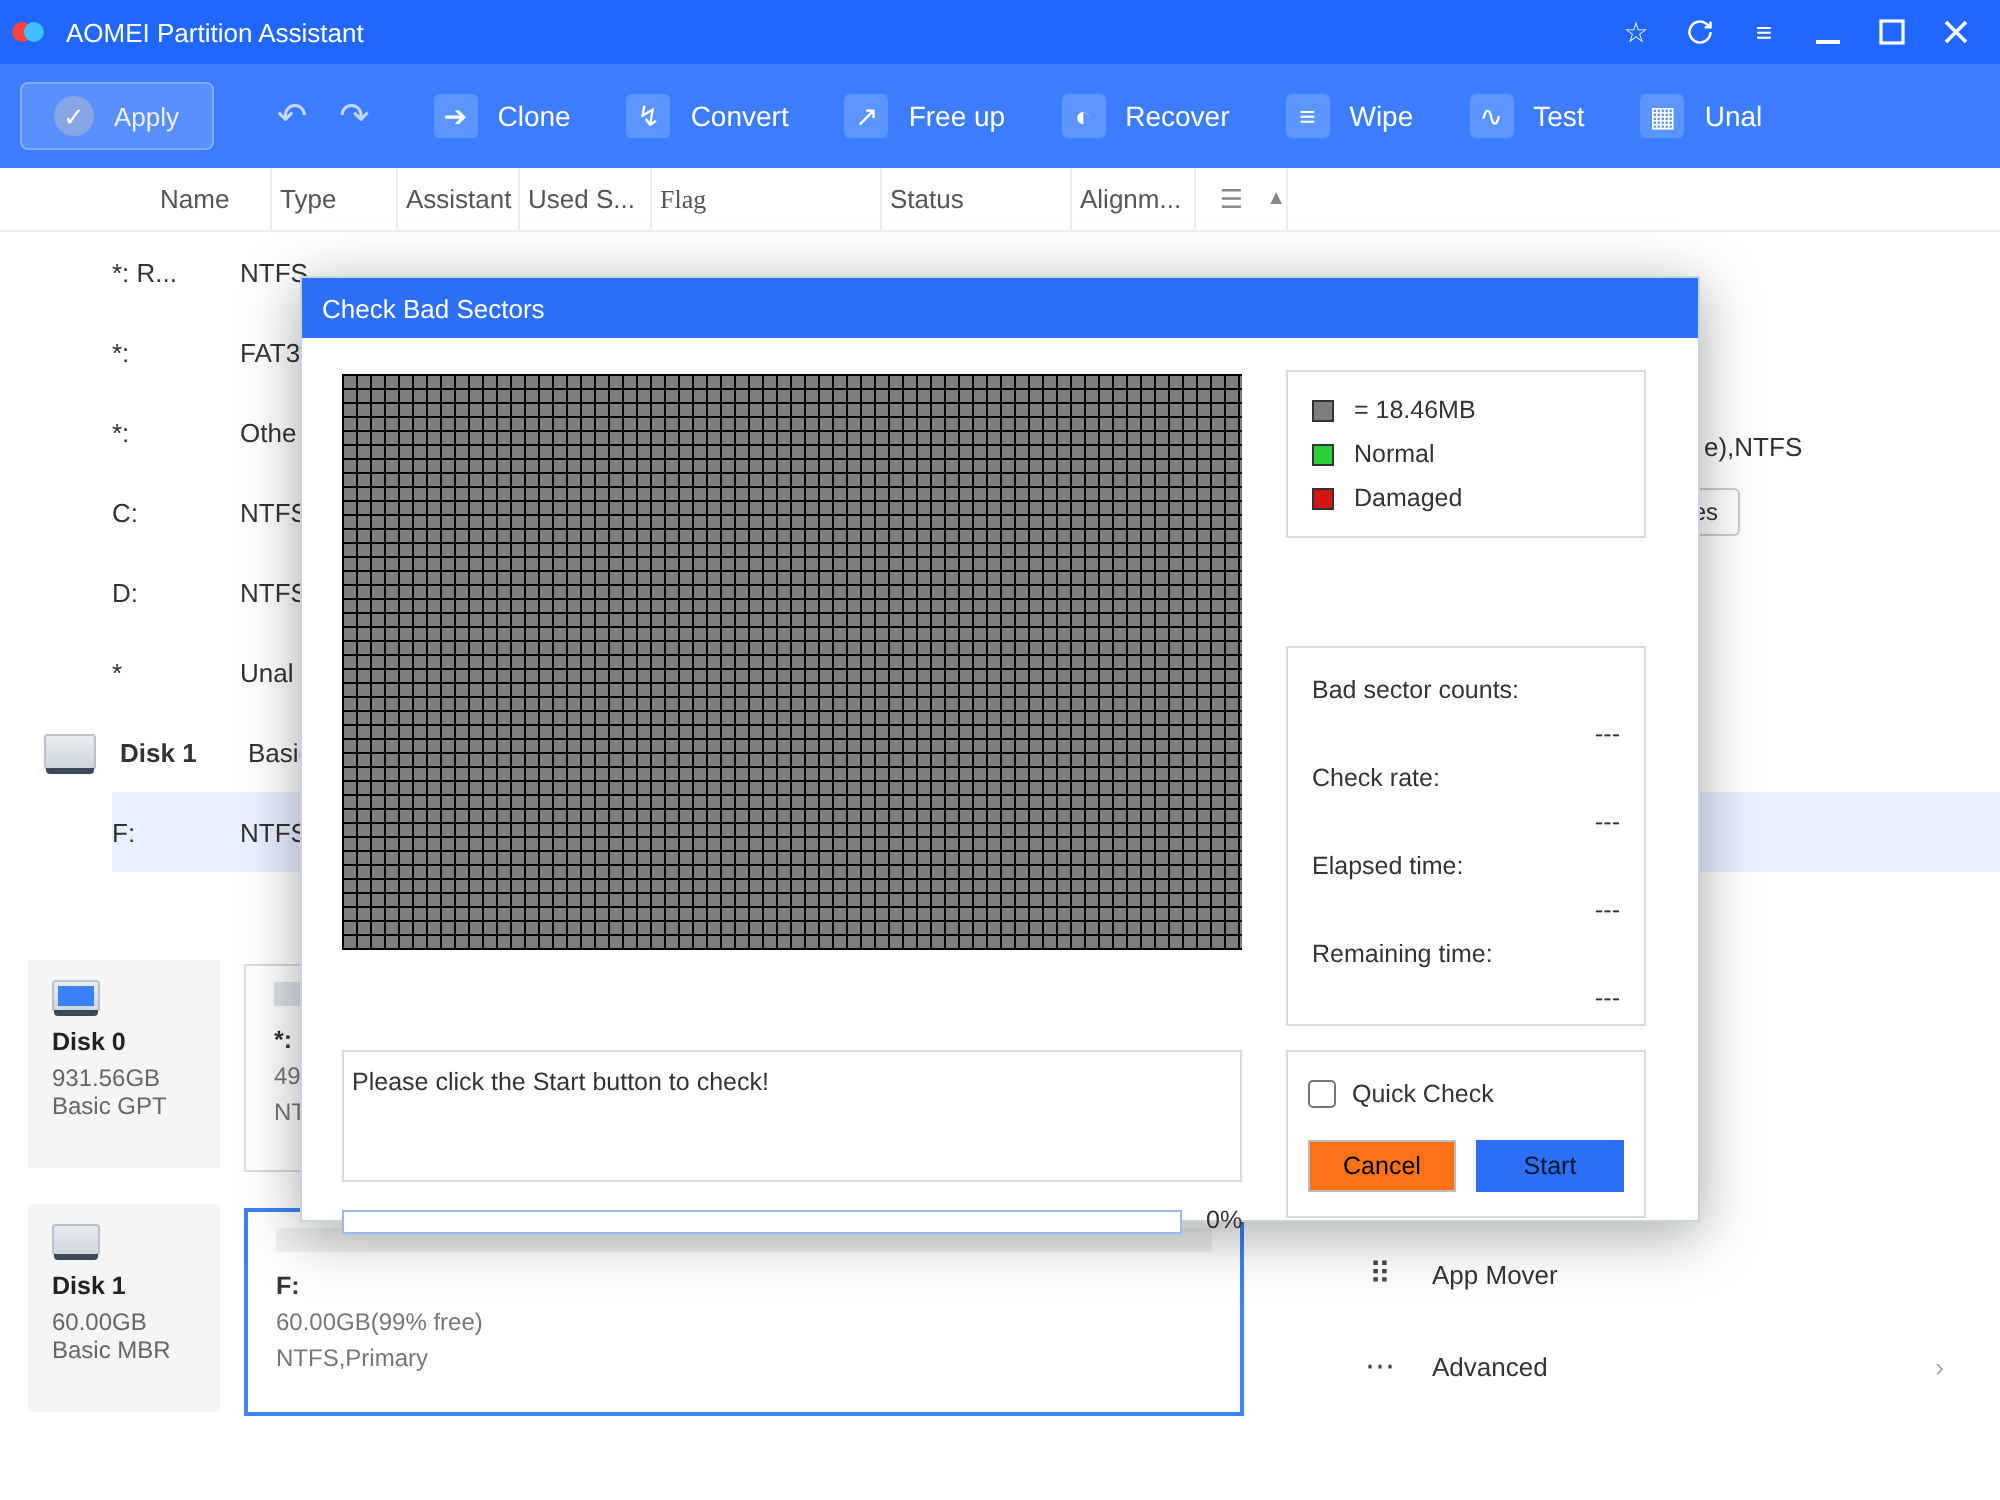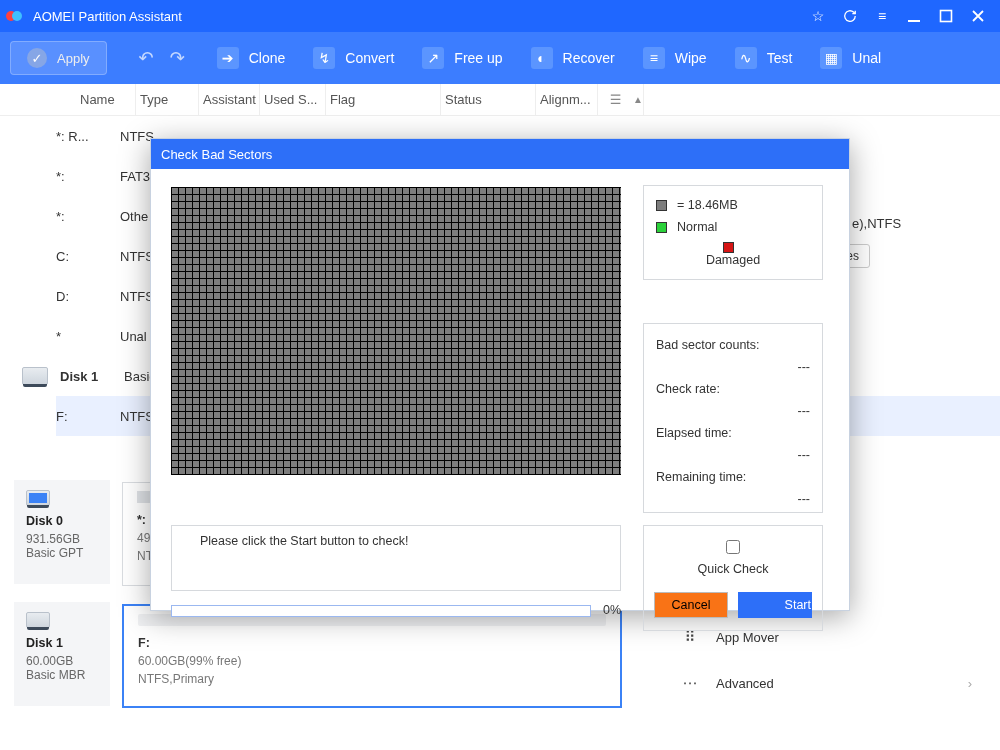--- a/index.html
+++ b/index.html
@@ -19,21 +19,21 @@
   .toolbar .apply .chk { width:20px; height:20px; border-radius:50%; background:#86a6e6; display:flex; align-items:center; justify-content:center; color:#fff; font-size:13px;}
   .toolbar .ur { display:flex; margin-left: 32px; gap:16px; }
   .toolbar .ur .ic { color: rgba(255,255,255,0.7); font-size:18px;}
   .toolbar .items { display:flex; margin-left: 32px; gap: 28px; }
   .toolbar .items .item { display:flex; align-items:center; gap:10px; color:#fff; font-size:14px; }
   .toolbar .items .item .ic { width:22px; height:22px; background:#5b95ff; border-radius:3px; display:flex; align-items:center; justify-content:center;}
 
   
   .colhdr { display:flex; align-items: center; height: 32px; padding-left: 76px; color:#555; border-bottom:1px solid #eee; font-size:13px; position:relative;}
   .colhdr > div { border-right:1px solid #eee; height:100%; display:flex; align-items:center; padding-left:4px;}
-  .c-name{width:60px;} .c-type{width:63px;} .c-cap{width:61px;} .c-used{width:66px;} .c-flag{width:115px;} .c-status{width:95px;} .c-align{width:62px;}
+  .c-name{width:60px;} .c-type{width:63px;} .c-cap{width:61px;} .c-used{width:66px;} .c-flag{width:115px;font-family:Liberation Serif, serif;} .c-status{width:95px;} .c-align{width:62px;}
   .colhdr .icons { position:absolute; right:356px; display:flex; gap:4px; color:#888;}
 
   
   .plist { padding-left: 56px; }
   .prow { height:40px; display:flex; align-items:center; font-size:13px; }
   .prow.selected { background:#e9f0ff;}
   .prow .pname{width:64px; font-weight:500;} .prow .ptype{width:120px;}
   .diskicon { width:26px; height:18px; background: linear-gradient(#e8ecf0,#cfd6de); border:1px solid #b9c1cb; border-radius:2px; margin-right:12px; margin-left:-34px; position:relative;}
   .diskicon::after{content:''; position:absolute; bottom:-3px; left:0; right:0; height:3px; background:#3d4a5a; border-radius:0 0 2px 2px;}
 
@@ -61,29 +61,29 @@
   
   .modal { position:absolute; left:150px; top:138px; width:700px; height:473px; background:#fff; box-shadow: 0 6px 28px rgba(0,0,0,0.35); border:1px solid #c8d2e0;}
   .modal .mtitle { height:30px; background:#2d6ff8; color:#ffffff; display:flex; align-items:center; padding:0 10px; font-size:13px; font-weight:500;}
   .modal .mbody { padding: 18px 20px 14px 20px; position:relative; height:calc(100% - 30px);}
   .grid { width:450px; height:288px; background:#7d7d7d; background-image: linear-gradient(#000 1px, transparent 1px), linear-gradient(90deg, #000 1px, transparent 1px); background-size: 7px 7px;}
   .legend { position:absolute; left:492px; top:16px; width:180px; border:1px solid #d6d9dd; padding:12px 12px; font-size:12.5px;}
   .legend .li{display:flex; align-items:center; margin-bottom:8px;}
   .legend .sw{width:11px;height:11px; margin-right:10px; border:1px solid #333;}
   .stats { position:absolute; left:492px; top:154px; width:180px; border:1px solid #d6d9dd; padding:14px 12px 6px 12px; font-size:12.5px;}
   .stats .srow{margin-bottom:8px;} .stats .sval{text-align:right; color:#333;}
-  .logbox{position:absolute; left:20px; top:356px; width:450px; height:66px; border:1px solid #d6d9dd; padding:8px 28px; font-size:12.5px;}
+  .logbox{position:absolute; left:20px; top:356px; width:450px; height:66px; border:1px solid #d6d9dd; padding:8px 4px; font-size:12.5px;}
   .prog{position:absolute; left:20px; top:436px; width:420px; height:12px; border:1px solid #9bb8f0; background:#fff;}
   .progpct{position:absolute; left:452px; top:434px; font-size:12.5px; font-weight:500;}
   .mright2{position:absolute; left:492px; top:356px; width:180px; border:1px solid #d6d9dd; padding:14px 10px 12px 10px;}
-  .mright2 .qc{display:flex; align-items:center; gap:8px; font-size:12.5px; margin-bottom:16px;flex-direction:column;}
+  .mright2 .qc{display:flex; align-items:center; gap:8px; font-size:12.5px; margin-bottom:16px;}
   .mright2 .qc input{width:14px;height:14px;}
   .mright2 .btns{display:flex; gap:10px;}
   .mright2 button{flex:1; height:26px; font-size:12.5px; border:1px solid #bbb; background:#f97316;}
-  .mright2 button.primary{background:#2d6ff8; color:#ffffff; border-color:#2d6ff8;text-align:right;}
+  .mright2 button.primary{background:#2d6ff8; color:#0f172a; border-color:#2d6ff8;}
 </style>
 </head>
 <body>
 
 <div class="titlebar">
   <span class="logo">
     <svg viewBox="0 0 16 16">
         <circle cx="5" cy="8" r="5" fill="#ff4040"></circle>
         <circle cx="11" cy="8" r="5" fill="#40c0ff"></circle>
       </svg>
@@ -256,21 +256,21 @@
 
     <div class="legend">
       <div class="li">
           <span class="sw" style="background:#7d7d7d;"></span>
           <span>= 18.46MB</span>
         </div>
       <div class="li">
           <span class="sw" style="background:#2bd13a;"></span>
           <span>Normal</span>
         </div>
-      <div class="li" style="margin-bottom:0;flex-direction:column;">
+      <div class="li" style="margin-bottom:0;">
           <span class="sw" style="background:#d61515;"></span>
           <span>Damaged</span>
         </div>
     </div>
 
     <div class="stats">
       <div class="srow">Bad sector counts:</div>
       <div class="srow sval">---</div>
       <div class="srow">Check rate:</div>
       <div class="srow sval">---</div>

